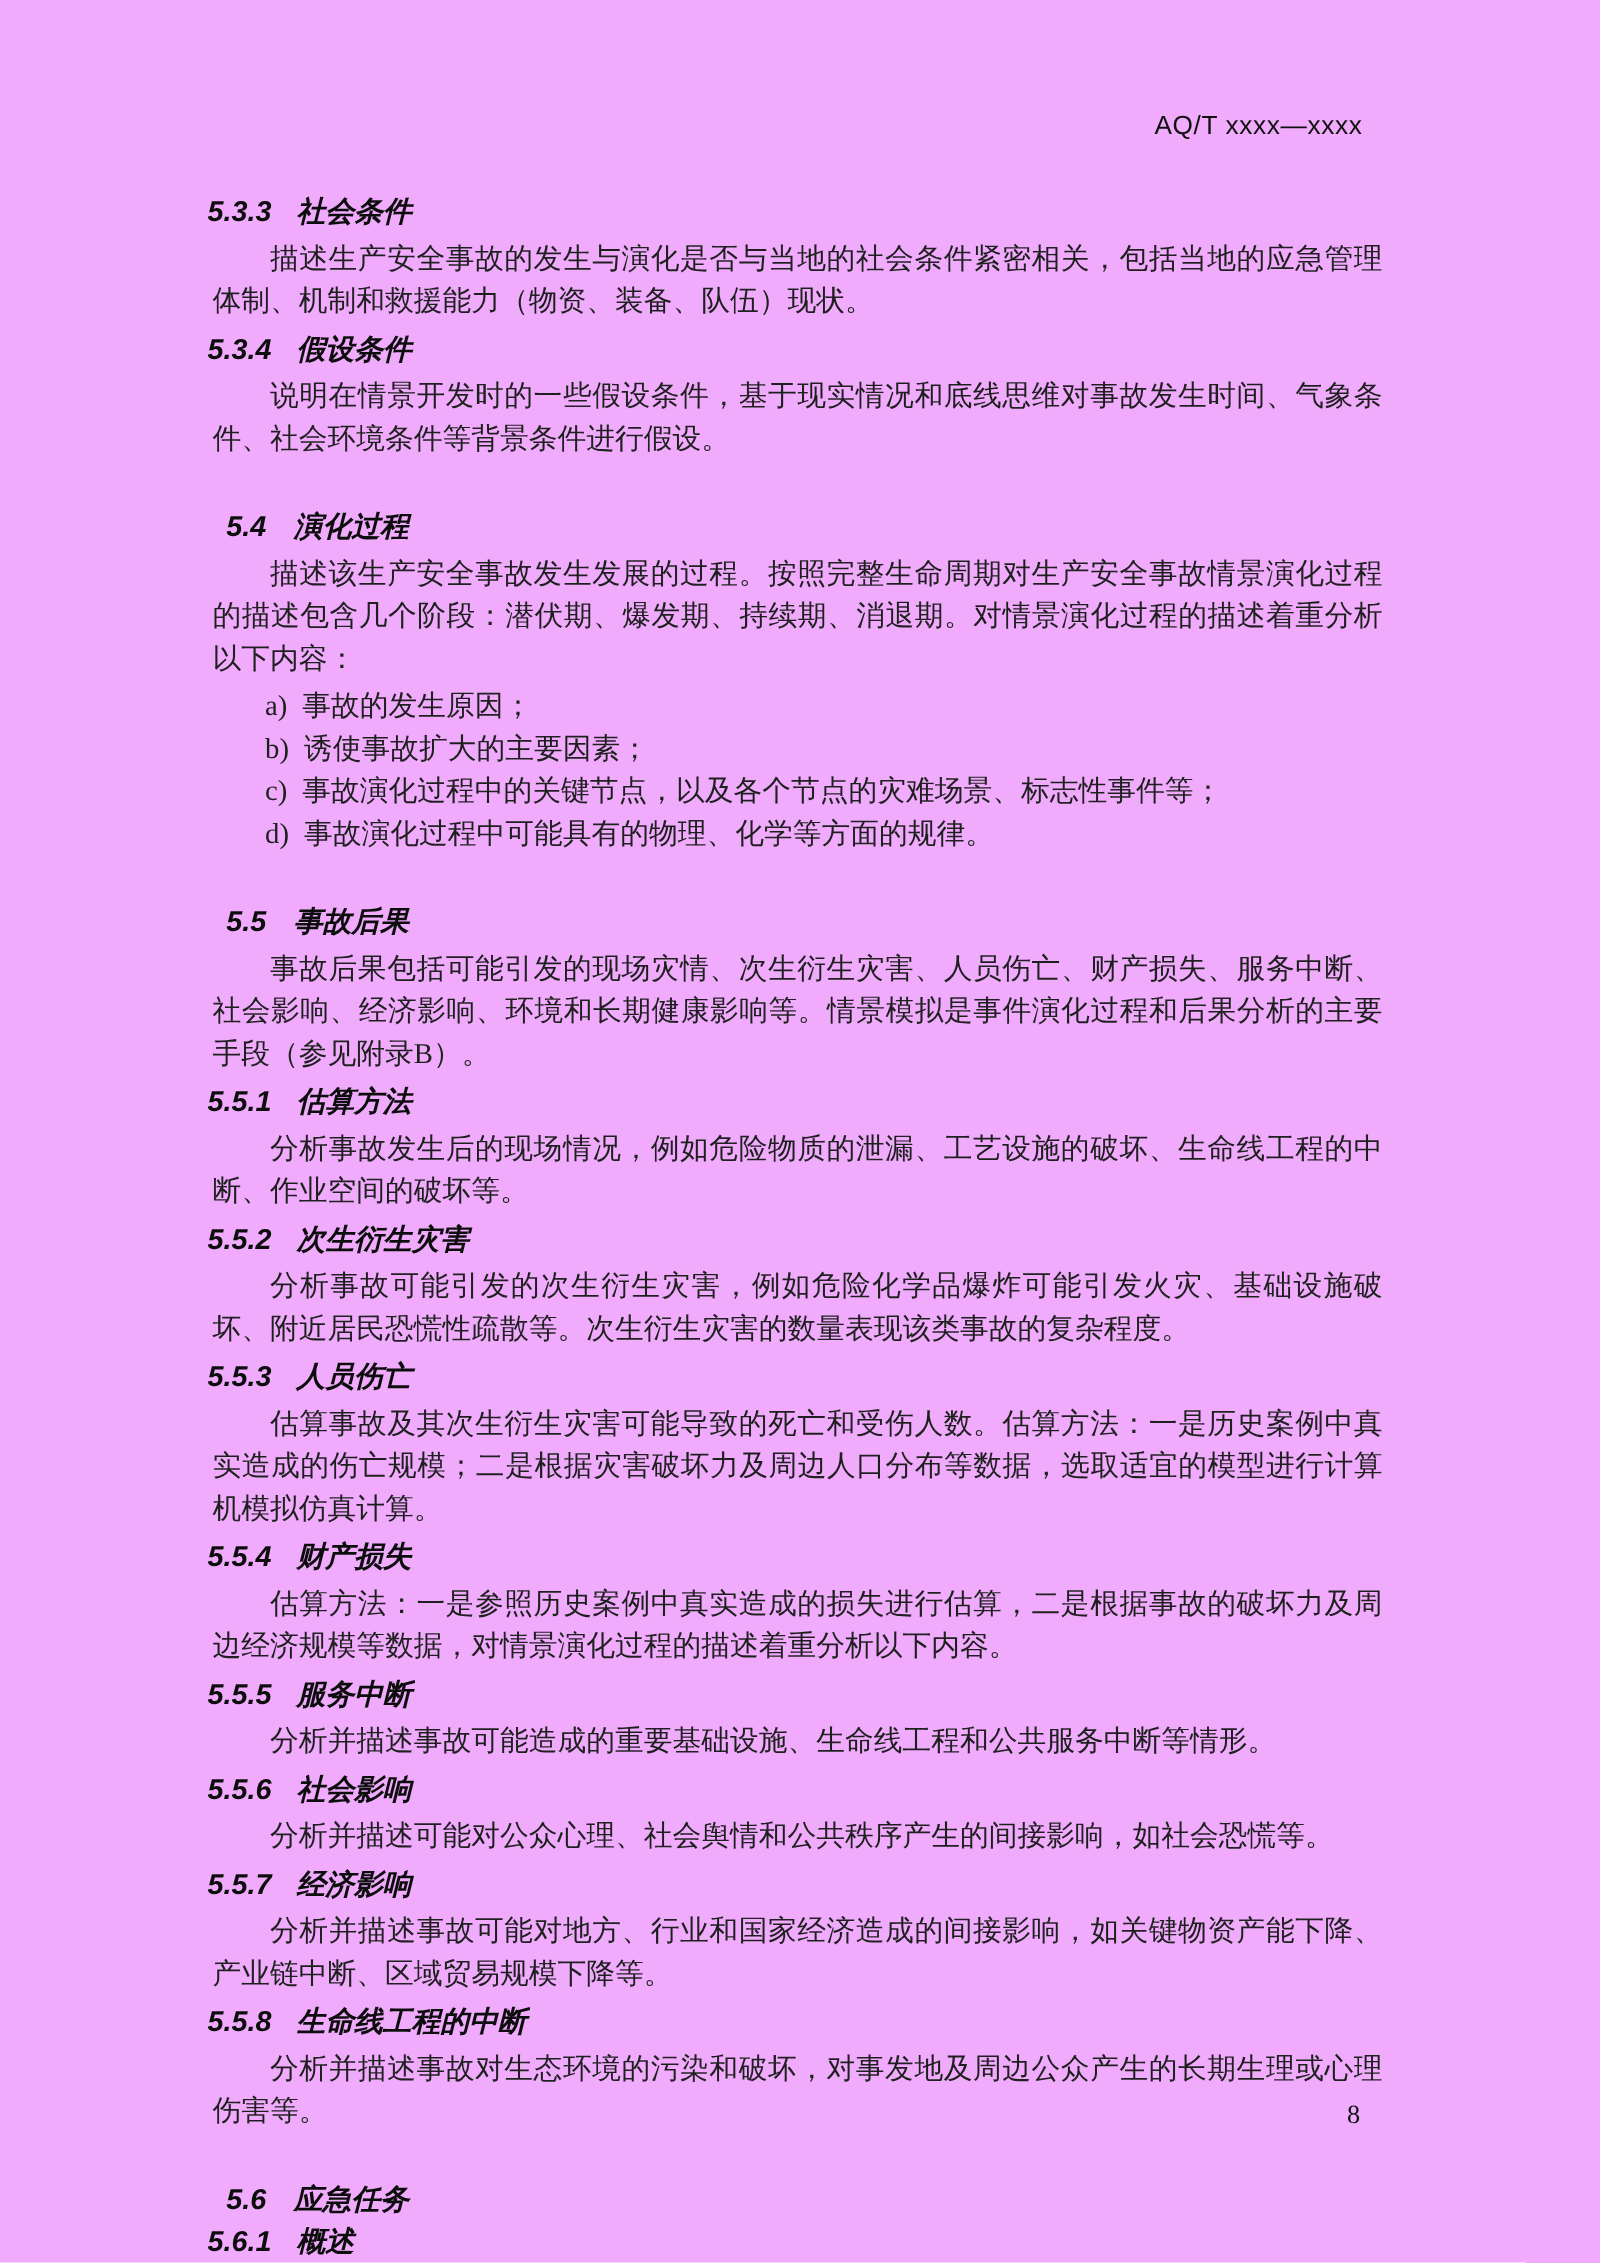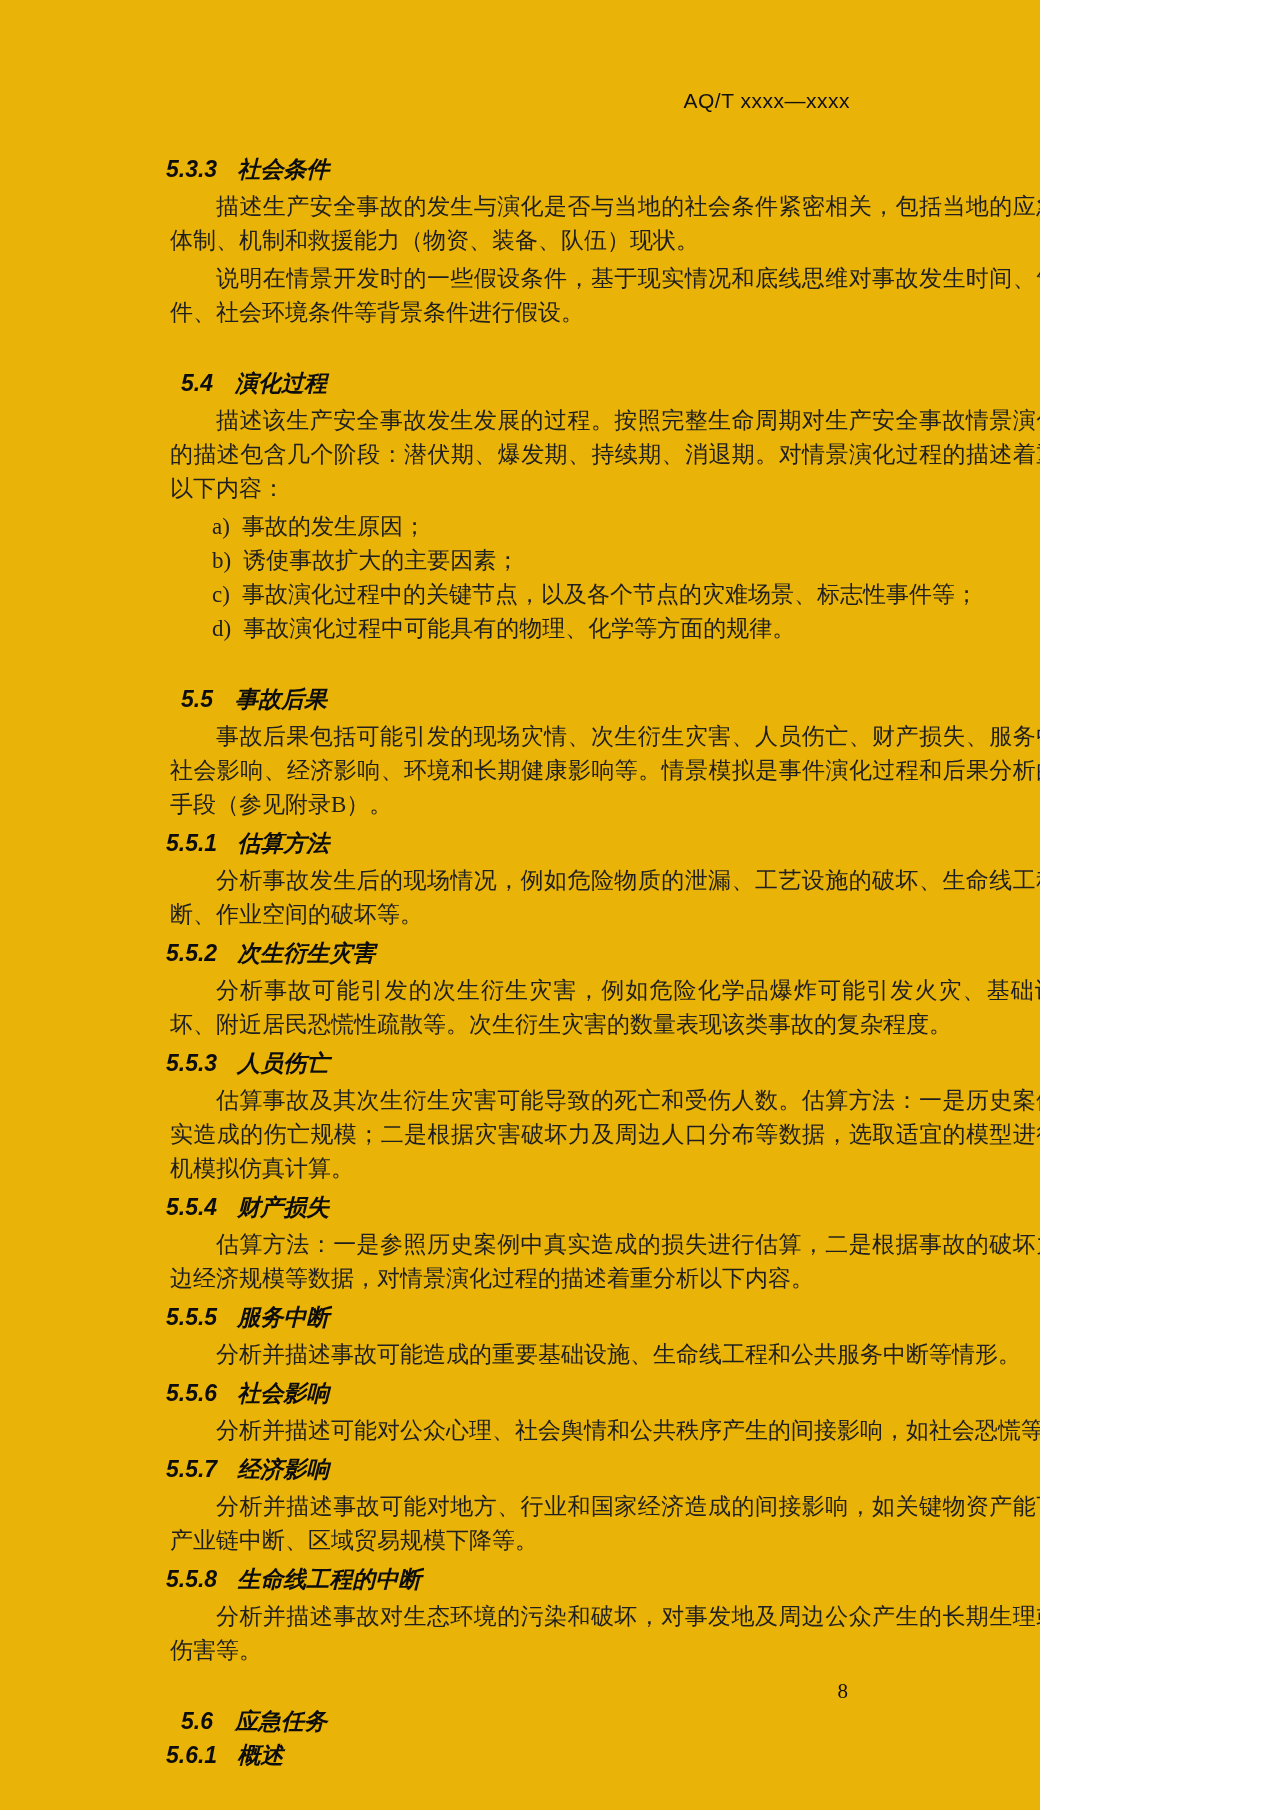--- a/index.html
+++ b/index.html
@@ -1,20 +1,20 @@
 <!DOCTYPE html>
 <html lang="zh"><head>
 <meta charset="utf-8">
 <style>
   html,body { margin:0; padding:0; background:#ffffff; }
   .page {
     position:relative;
-    width:1040px;
+    width:1280px;
     height:1810px;
-    background:#eab308;
+    background:#f0abfc;
     overflow:hidden;
     font-family:"Liberation Serif", serif;
     color:#1f1f1f;
   }
   .doc-header {
     position:absolute;
     top:88px;
     right:190px;
     font-family:"Liberation Sans", sans-serif;
     font-size:21px;
@@ -62,20 +62,23 @@
 
   <div class="doc-header">AQ/T xxxx—xxxx</div>
 
   <div class="content">
 
     <div class="sec-head">
       <span class="num">5.3.3</span><span class="ttl">社会条件</span>
     </div>
     <p class="body">描述生产安全事故的发生与演化是否与当地的社会条件紧密相关，包括当地的应急管理体制、机制和救援能力（物资、装备、队伍）现状。</p>
 
+    <div class="sec-head">
+      <span class="num">5.3.4</span><span class="ttl">假设条件</span>
+    </div>
     <p class="body">说明在情景开发时的一些假设条件，基于现实情况和底线思维对事故发生时间、气象条件、社会环境条件等背景条件进行假设。</p>
 
     <div class="sec-head lvl2">
       <span class="num">5.4</span><span class="ttl">演化过程</span>
     </div>
     <p class="body">描述该生产安全事故发生发展的过程。按照完整生命周期对生产安全事故情景演化过程的描述包含几个阶段：潜伏期、爆发期、持续期、消退期。对情景演化过程的描述着重分析以下内容：</p>
     <div class="list-item">
       <span class="marker">a)</span><span>事故的发生原因；</span>
     </div>
     <div class="list-item">

